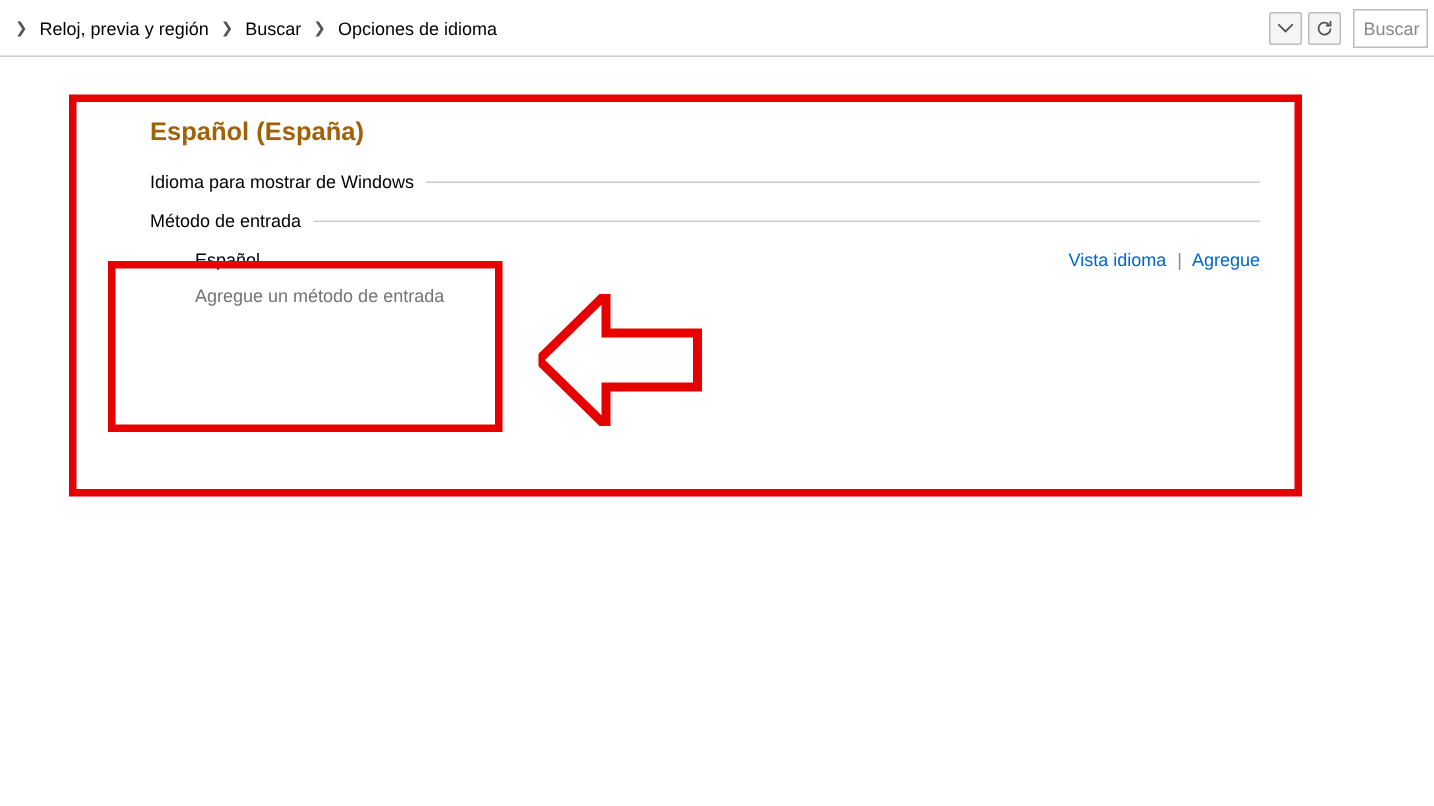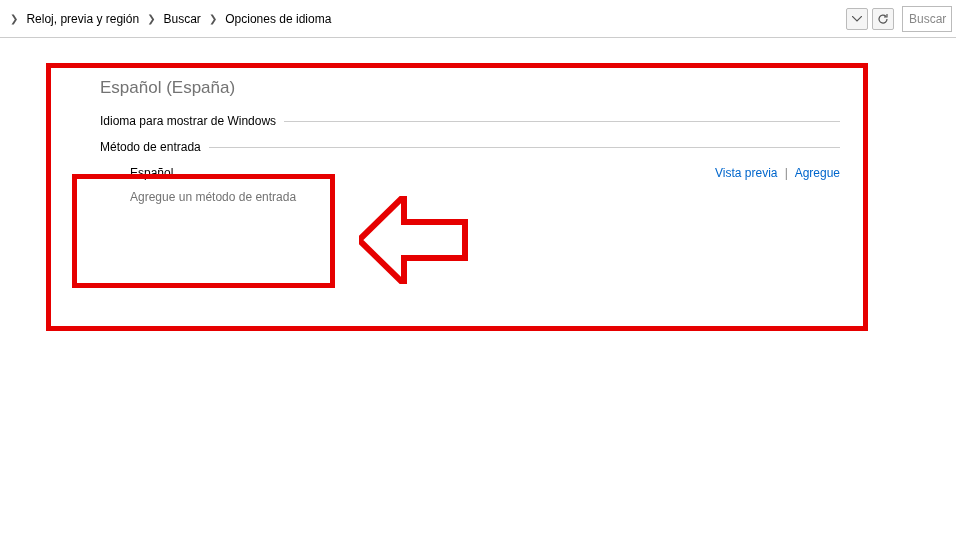--- a/index.html
+++ b/index.html
@@ -68,23 +68,23 @@
       color: #888;
       display: flex;
       align-items: center;
       font-size: 12px;
     }
     .content {
       padding: 40px 0 0 100px;
       position: relative;
     }
     .heading {
-      color: #737373;
+      color: #a16207;
       font-size: 17px;
-      font-weight: 400;
+      font-weight: 700;
       margin-bottom: 16px;
     }
     .section-row {
       display: flex;
       align-items: center;
       margin-bottom: 12px;
     }
     .section-label {
       color: #000000;
       font-size: 12px;
@@ -192,21 +192,21 @@
     </div>
 
     <div class="section-row">
       <span class="section-label">Método de entrada</span>
       <div class="section-line"></div>
     </div>
 
     <div class="method-row">
       <span class="method-name">Español</span>
       <span class="method-actions">
-        <span class="link">Vista previa</span>
+        <span class="link">Vista idioma</span>
         <span class="sep">|</span>
         <span class="link">Agregue</span>
       </span>
     </div>
 
     <div class="add-method">Agregue un método de entrada</div>
   </div>
 </div>
 
 <div class="annot-outer"></div>

